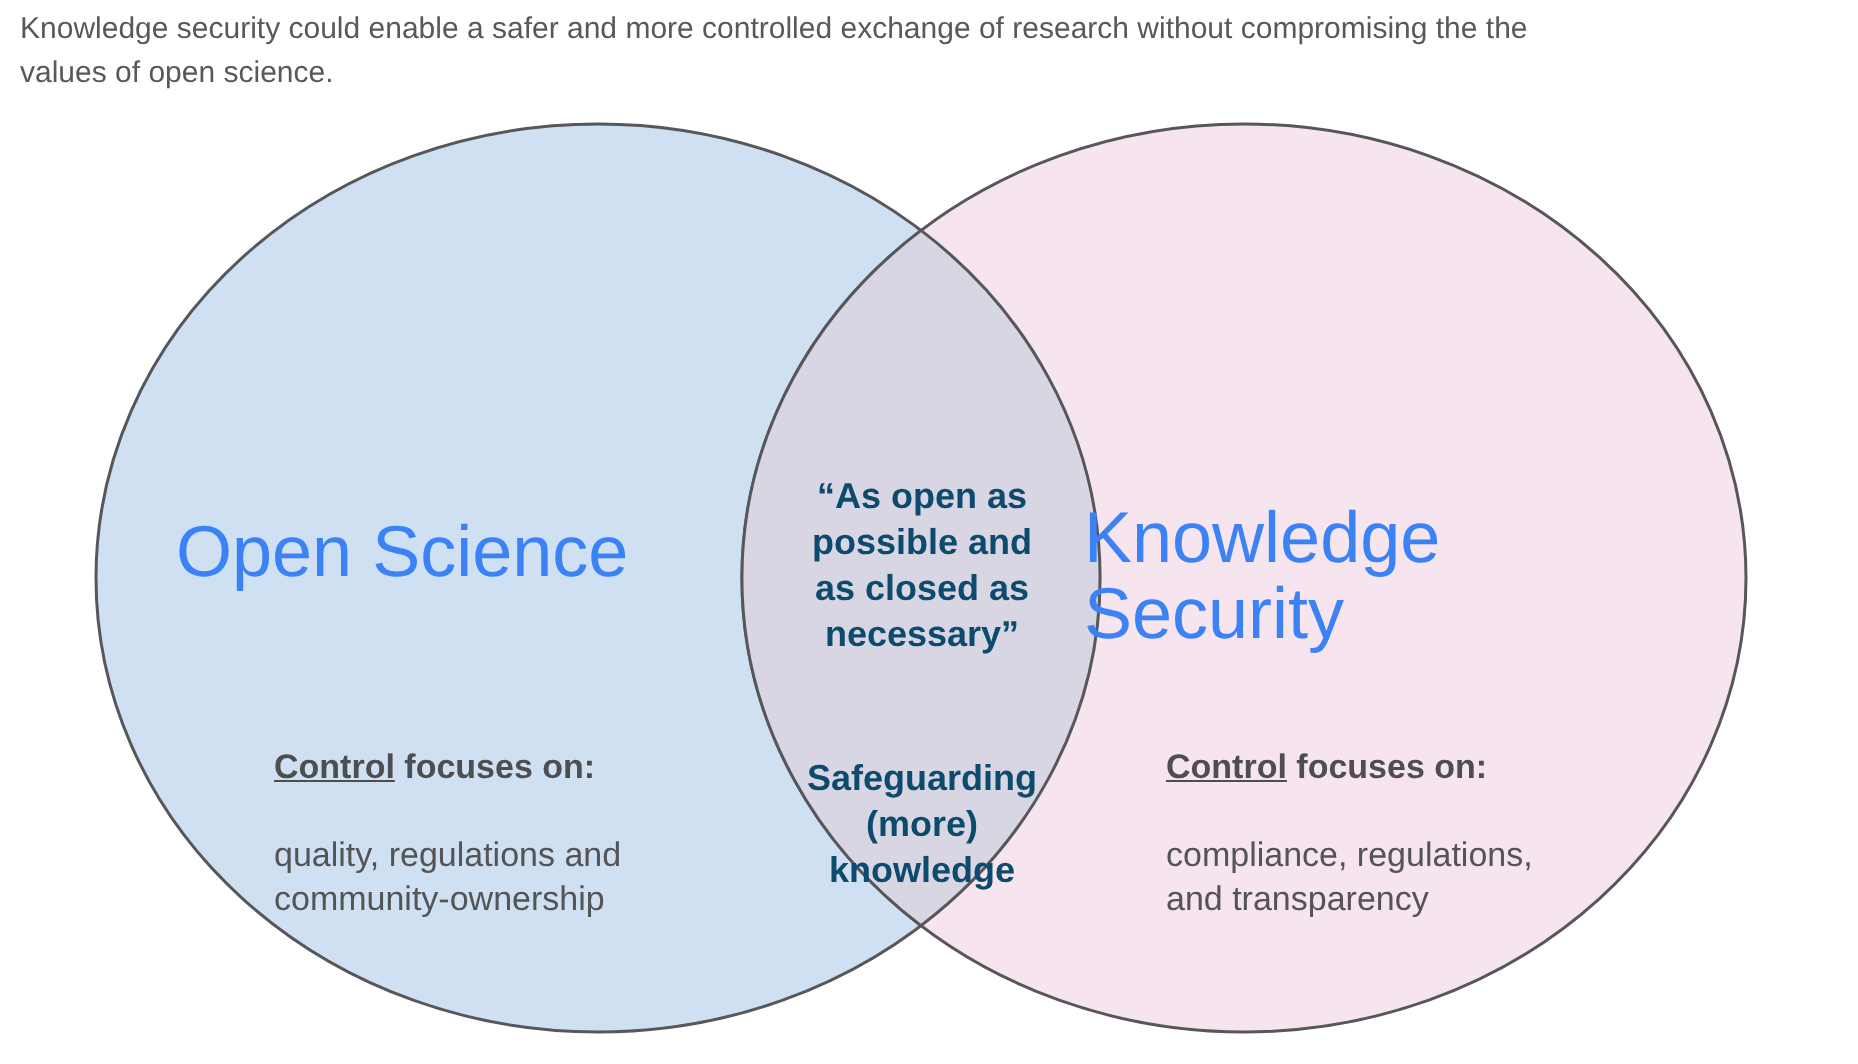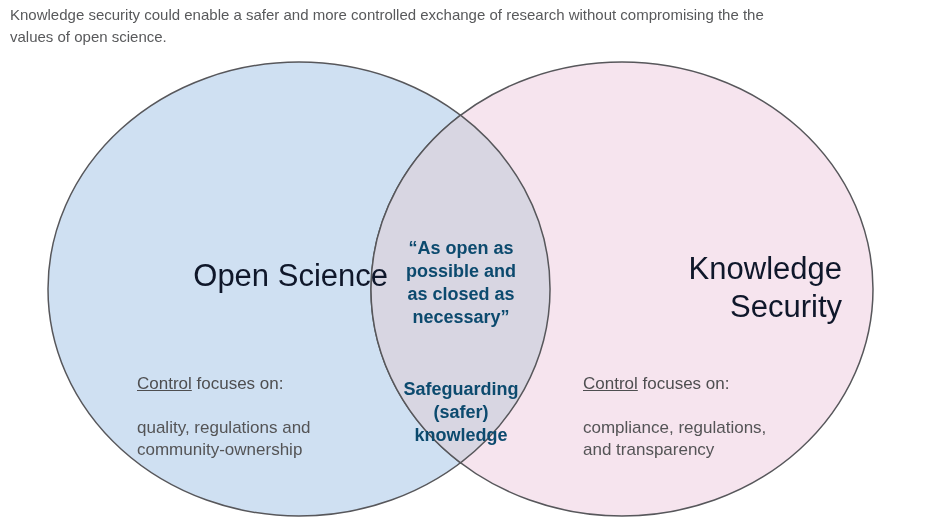--- a/index.html
+++ b/index.html
@@ -17,32 +17,32 @@
     margin:0;
     font-size:15px;
     line-height:22px;
     color:#58595b;
     white-space:pre-line;
   }
   .venn-svg{position:absolute;left:0;top:0;}
   .venn-shape{stroke:#57575b;stroke-width:1.5;}
   .overlay{position:absolute;white-space:pre-line;}
   .circle-title{
-    font-size:31px;
+    font-size:36px;
     line-height:38px;
-    color:#0f172a;
-    text-align:right;
+    color:#3b82f6;
+    text-align:left;
   }
   .control-block{
     font-size:17px;
     line-height:22px;
     color:#545456;
   }
   .control-heading{
-    font-weight:normal;
+    font-weight:bold;
     color:#4e4e50;
   }
   .control-underline{text-decoration:underline;}
   .intersection-block{
     width:170px;
     text-align:center;
     font-size:18px;
     font-weight:bold;
     line-height:23px;
     color:#0c4a6e;
@@ -70,21 +70,21 @@
     <div>quality, regulations and
 community-ownership</div>
   </div>
 
   <div class="overlay intersection-block" style="left:376px;top:214px;">
     <div>“As open as
 possible and
 as closed as
 necessary”</div>
     <div class="intersection-sub">Safeguarding
-(safer)
+(more)
 knowledge</div>
   </div>
 
   <div class="overlay circle-title" style="left:542px;top:250px;width:300px;">Knowledge
 Security</div>
 
   <div class="overlay control-block" style="left:583px;top:351px;width:240px;">
     <div class="control-heading"><span class="control-underline">Control</span><span> focuses on:</span></div>
     <div>compliance, regulations,
 and transparency</div>

